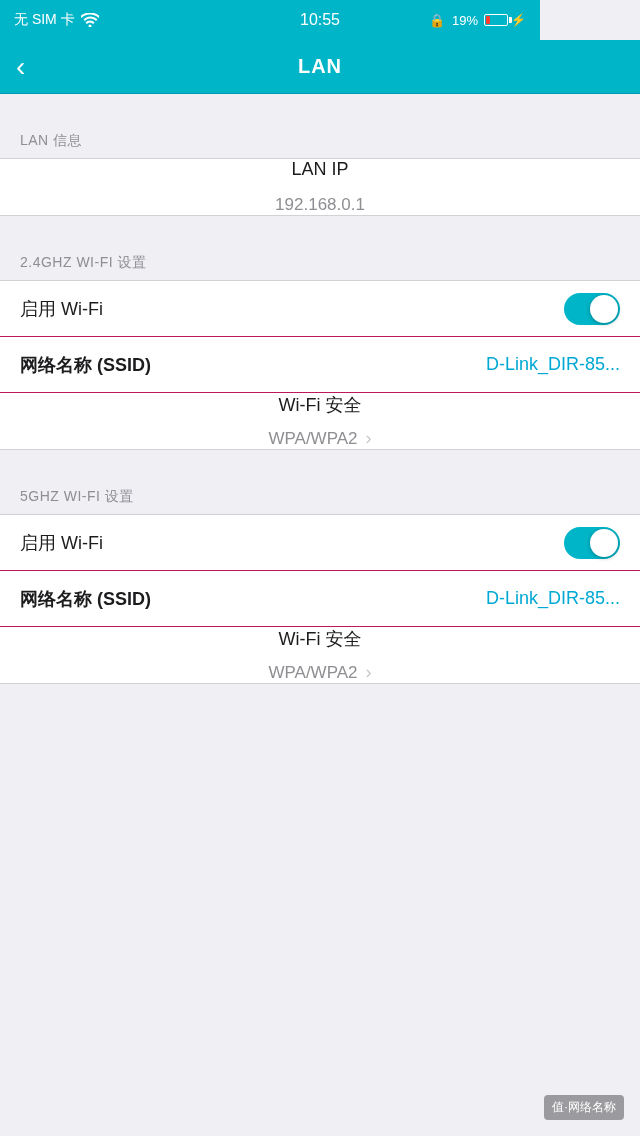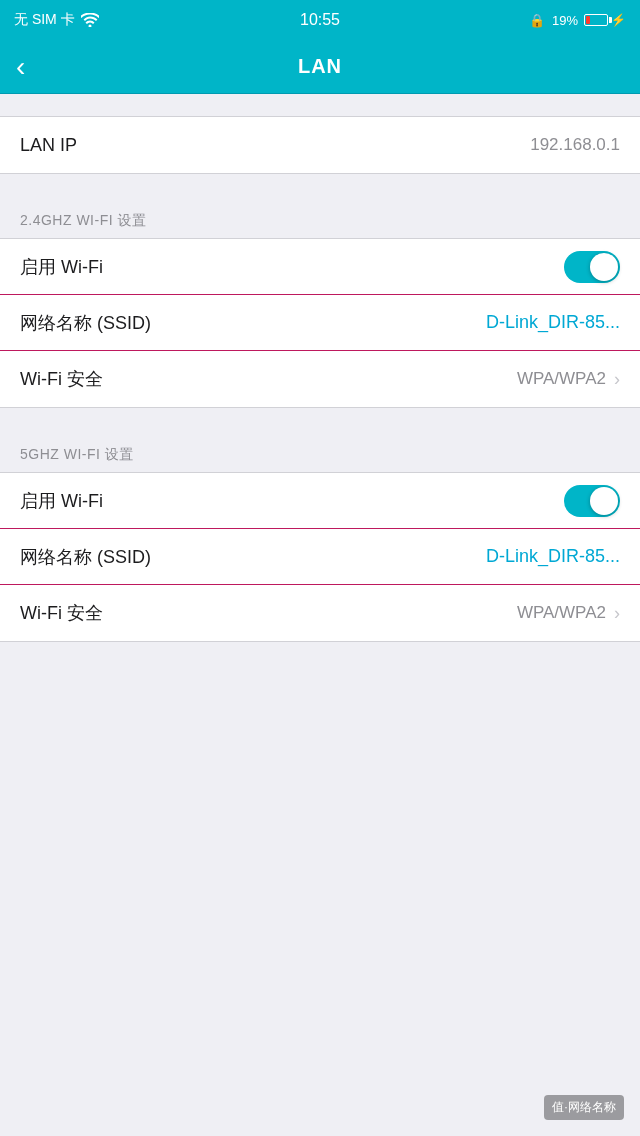--- a/index.html
+++ b/index.html
@@ -8,21 +8,21 @@
     body {
       width: 640px;
       min-height: 1136px;
       background: #efeff4;
       font-family: -apple-system, "PingFang SC", "Helvetica Neue", Arial, sans-serif;
       overflow-x: hidden;
     }
 
     
     .status-bar {
-      width: 640px;
+      width: 540px;
       height: 40px;
       background: #00b5c8;
       display: flex;
       align-items: center;
       justify-content: space-between;
       padding: 0 14px;
     }
     .status-left {
       display: flex;
       align-items: center;
@@ -130,28 +130,29 @@
       display: flex;
       align-items: center;
       justify-content: space-between;
       padding: 0 20px;
       min-height: 56px;
       border-bottom: 1px solid #be185d;
       background: white;
     }
     .row:last-child {
       border-bottom: none;
+      flex-direction: column;
     }
     .row-label {
       font-size: 18px;
       color: #1c1c1e;
       font-weight: 400;
     }
     .row-label strong {
-      font-weight: 400;
+      font-weight: 700;
     }
     .row-value {
       font-size: 17px;
       color: #8e8e93;
       display: flex;
       align-items: center;
       gap: 4px;
     }
     .row-value.blue {
       color: #00a8d4;
@@ -231,20 +232,21 @@
 </div>
 
 <div class="nav-bar">
   <span class="nav-back">‹</span>
   <span class="nav-title">LAN</span>
 </div>
 
 <div class="content">
 
   <div class="spacer"></div>
+  <div class="section-header">LAN 信息</div>
   <div class="card">
     <div class="row">
       <span class="row-label">LAN IP</span>
       <span class="row-value">192.168.0.1</span>
     </div>
   </div>
 
   <div class="spacer"></div>
   <div class="section-header">2.4GHZ WI-FI 设置</div>
   <div class="card">

